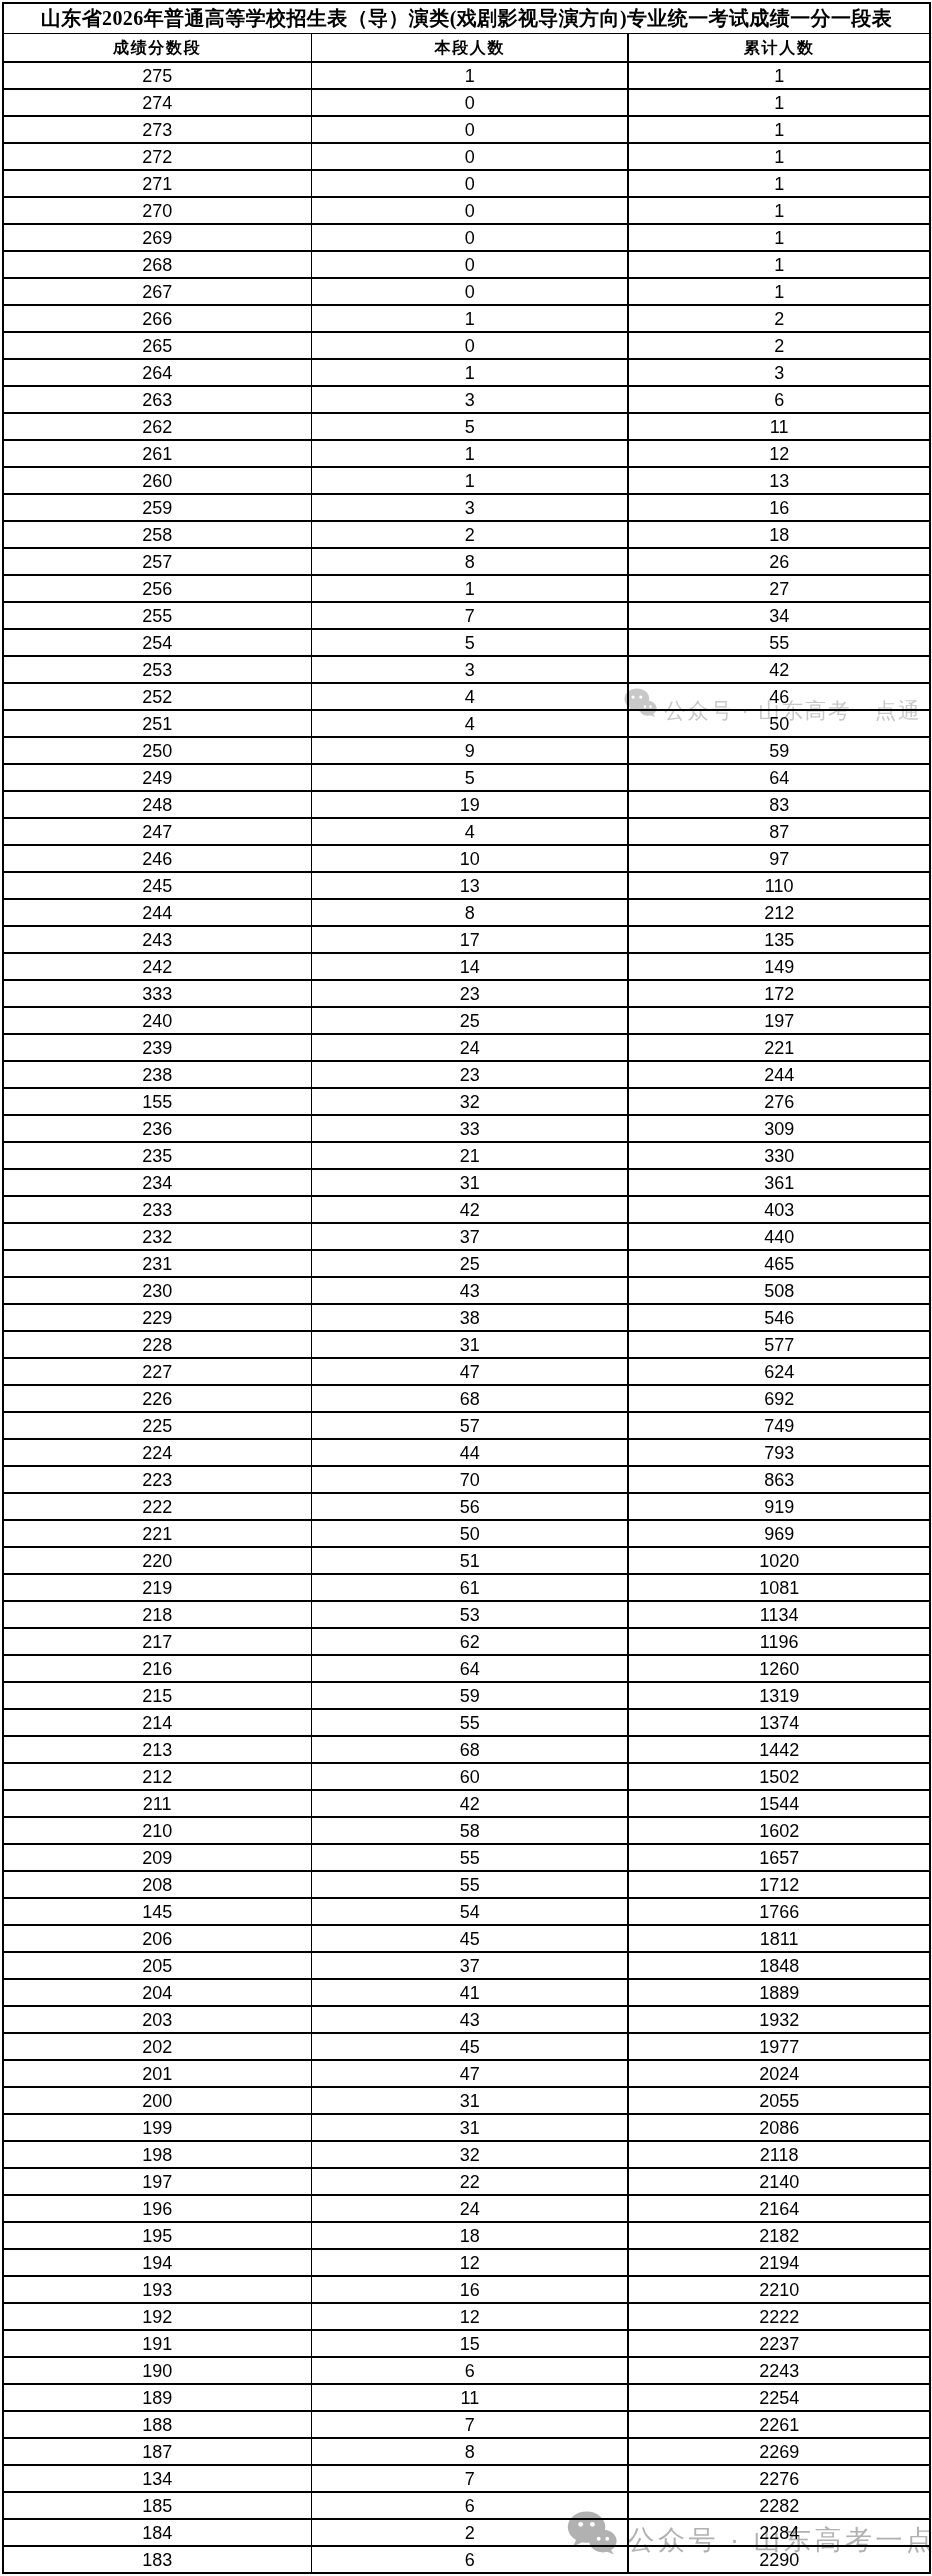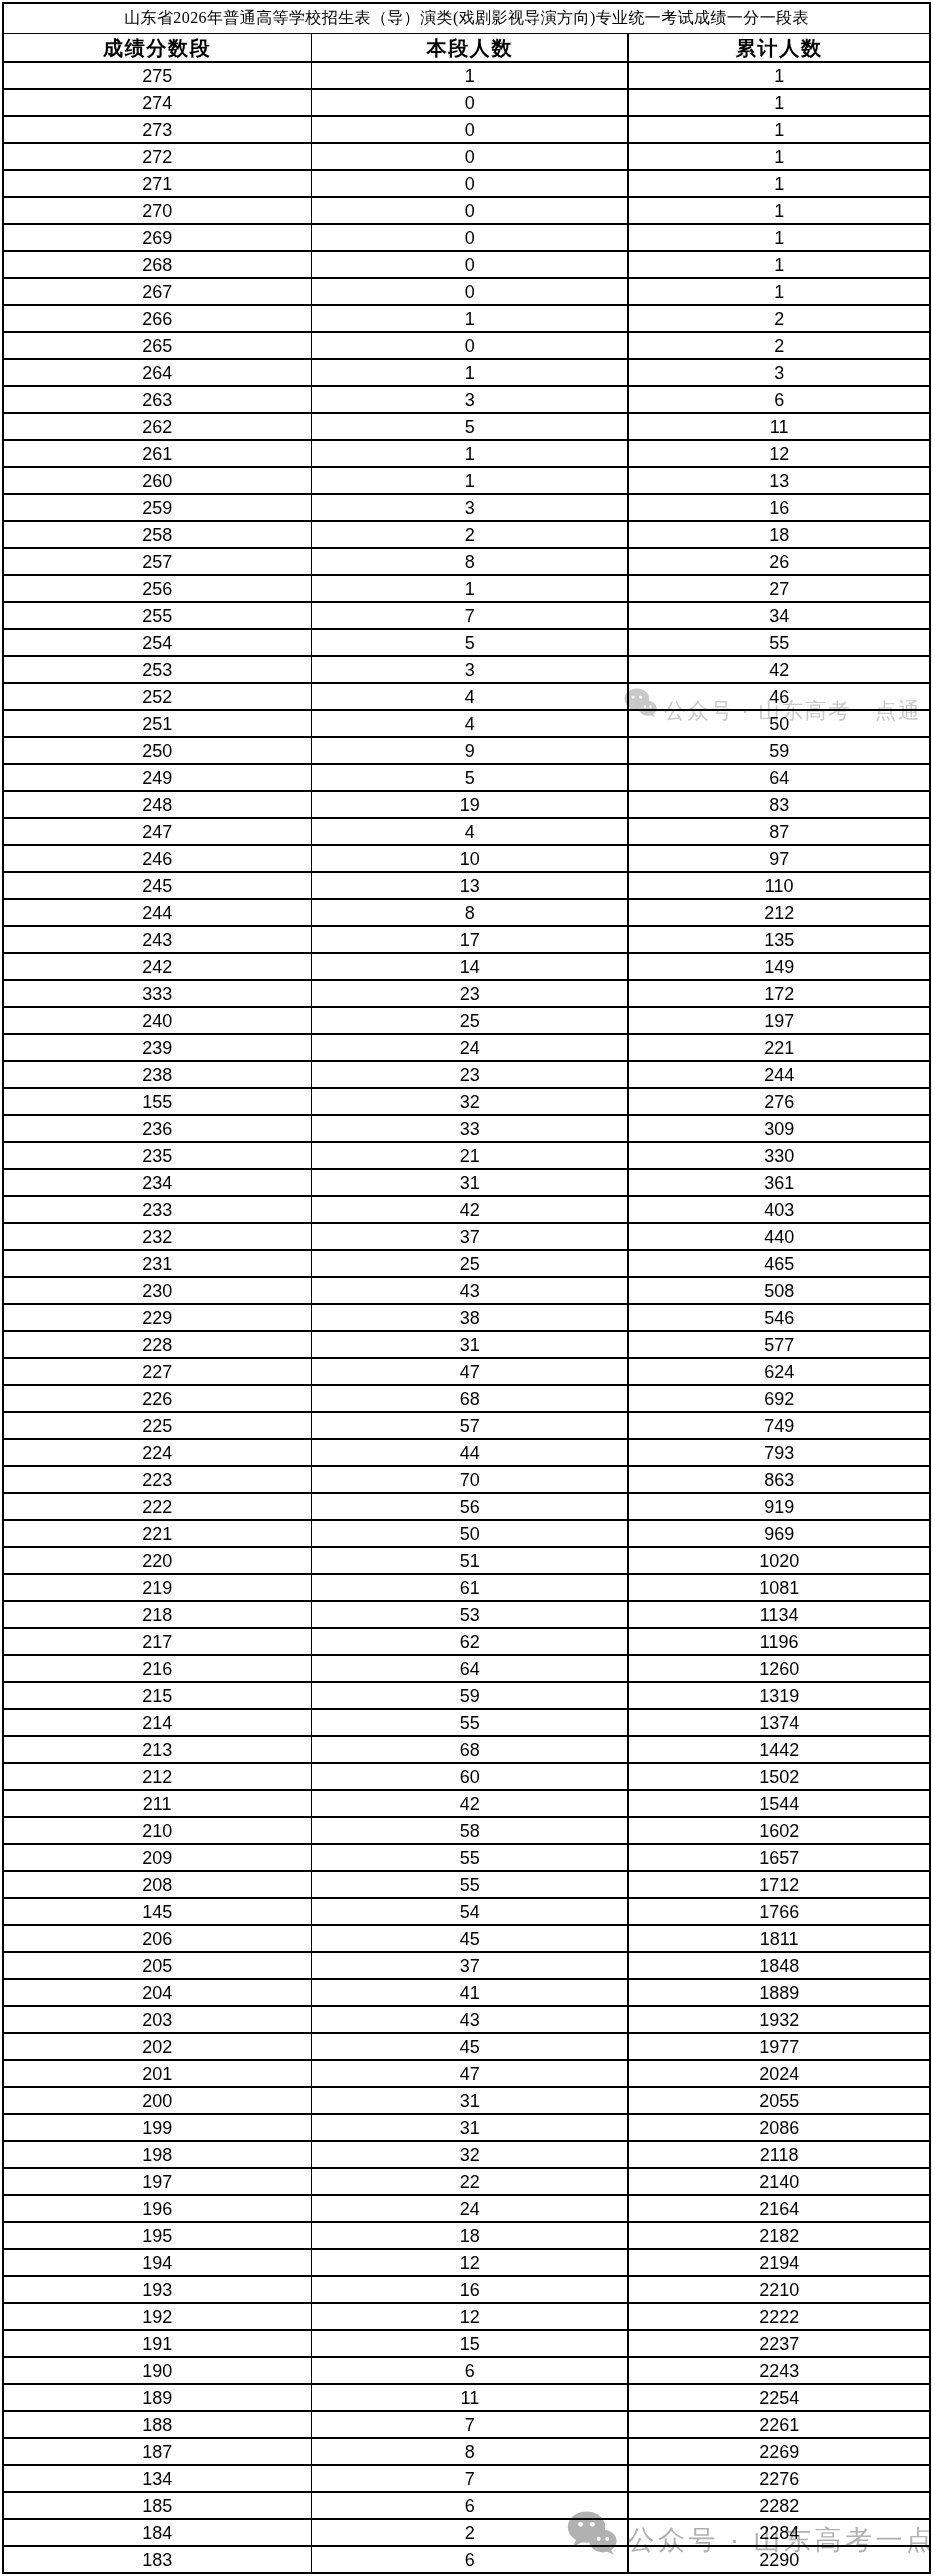--- a/index.html
+++ b/index.html
@@ -25,28 +25,28 @@
     display:flex;align-items:center;justify-content:center;
     color:#000;
     font-size:18px;
     line-height:1;
     overflow:hidden;
     white-space:nowrap;
   }
   .title-cell{
     grid-column:1/-1;
     font-family:"Liberation Serif",serif;
-    font-weight:normal;
-    font-size:16px;
+    font-weight:bold;
+    font-size:20px;
     letter-spacing:0.4px;
   }
   .header-cell{
     font-family:"Liberation Serif",serif;
     font-weight:bold;
-    font-size:20px;
+    font-size:16px;
     letter-spacing:1.7px;
   }
   .watermark{
     position:absolute;
     display:flex;align-items:center;
     color:#a6a6a6;
     mix-blend-mode:multiply;
     pointer-events:none;
     font-family:"Liberation Sans",sans-serif;
   }

